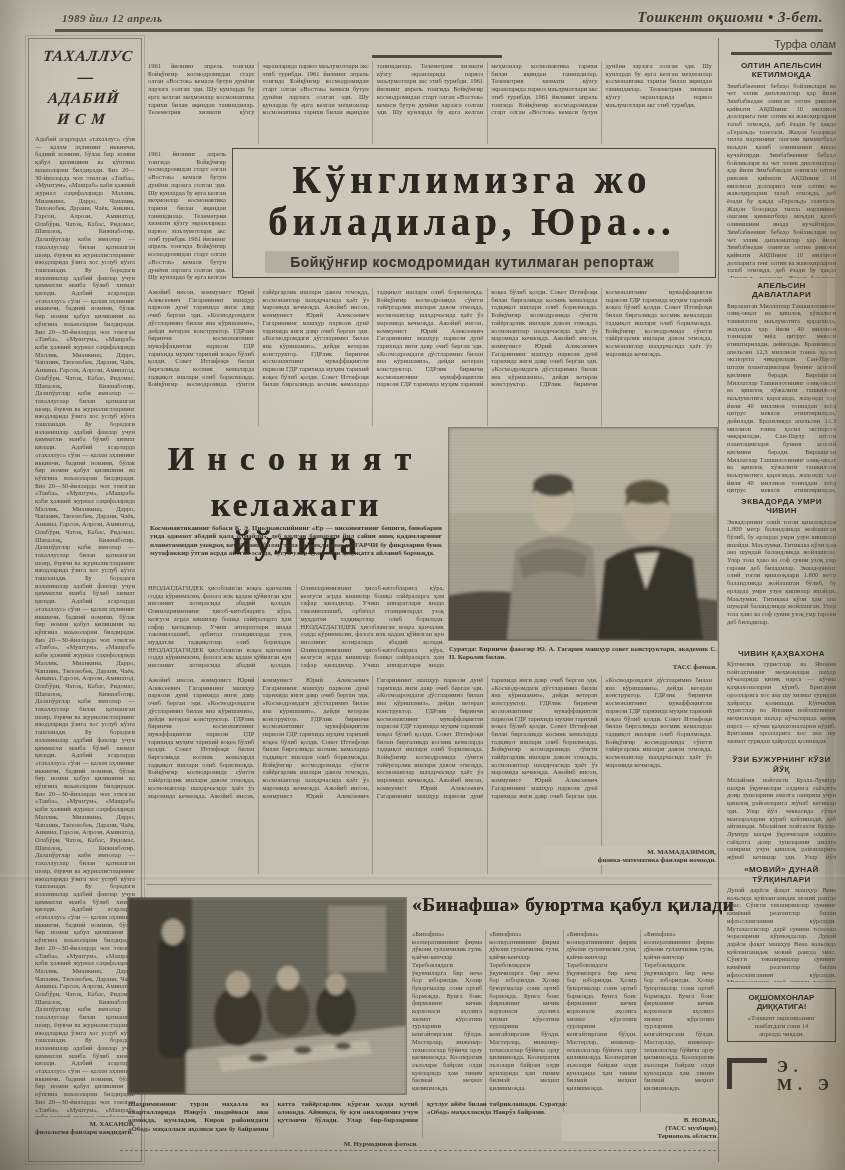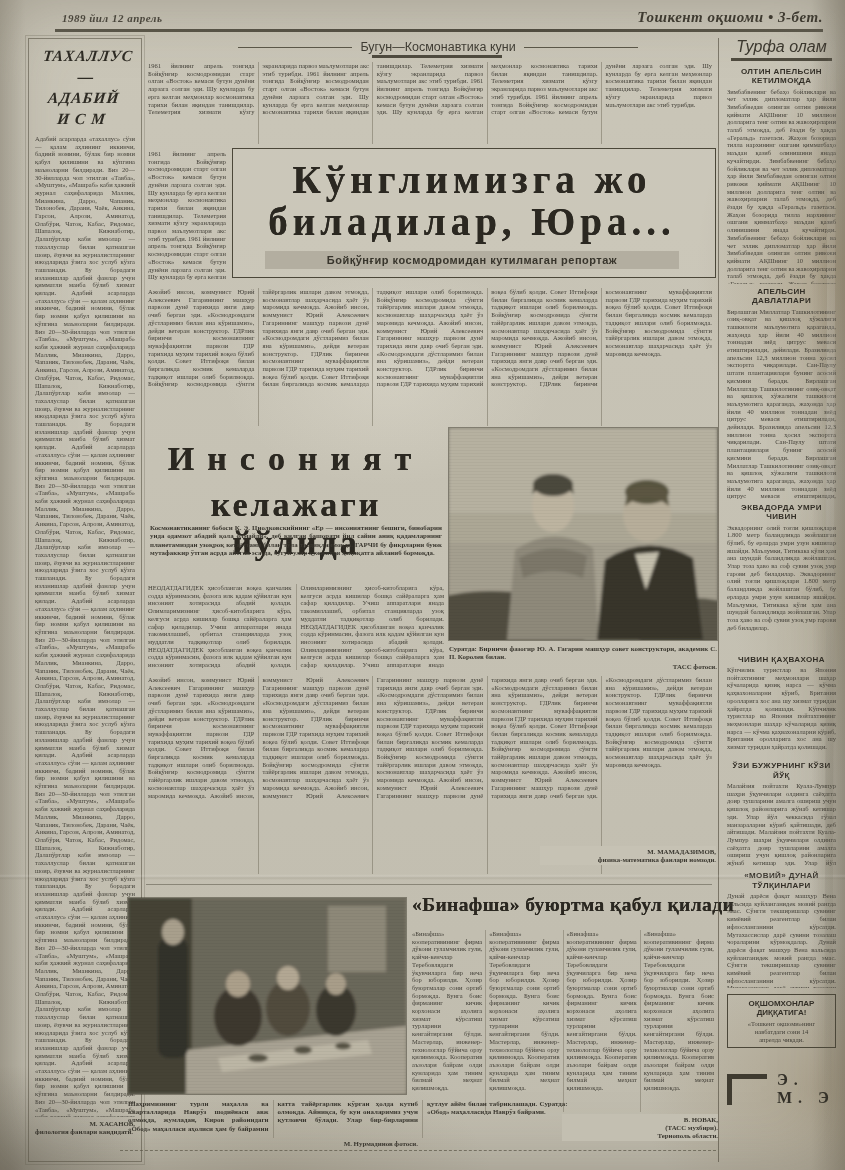--- a/index.html
+++ b/index.html
@@ -39,41 +39,41 @@
   .banner{display:flex;align-items:center;gap:8px;}
   .banner .ln{flex:1;height:1px;background:#5a5648;}
   .banner .txt{font-family:"Liberation Sans",sans-serif;font-size:12.5px;color:#3f3c33;white-space:nowrap;}
   .banner-bar{height:2.5px;background:#4e4a3e;}
   
   .hlbox{border:1.6px solid #4b4739;padding:8px 10px 7px 6px;box-sizing:border-box;text-align:center;
          background:rgba(210,206,194,.25);}
   .hl1{font-size:39px;line-height:46px;font-weight:bold;color:#2b2821;letter-spacing:5px;
        text-shadow:0 0 .5px #2b2821;}
   .subt{margin:6px auto 0 auto;width:88%;background:rgba(150,145,130,.45);
-        font-family:"Liberation Sans",sans-serif;font-weight:bold;font-size:11px;color:#38352c;
+        font-family:"Liberation Sans",sans-serif;font-weight:bold;font-size:14px;color:#38352c;
         padding:3px 2px;letter-spacing:.5px;}
   
   .fhl1{font-size:34px;font-weight:bold;letter-spacing:13px;color:#2b2821;text-align:center;
         text-shadow:0 0 .5px #2b2821;}
   .fhl2{font-size:34px;font-weight:bold;letter-spacing:3px;color:#2b2821;text-align:center;
         text-shadow:0 0 .5px #2b2821;margin-top:8px;}
   .lede{font-size:6.9px;line-height:8.3px;font-weight:bold;text-align:justify;color:#3a372f;filter:blur(.2px);}
   
   .photo{box-shadow:0 0 0 1px rgba(70,65,52,.55), inset 0 0 14px rgba(40,37,30,.35);
          background:#9a9586;overflow:hidden;}
   .photo svg{display:block;}
   .grain{position:absolute;inset:0;background:repeating-linear-gradient(0deg, rgba(0,0,0,.035) 0 1px, transparent 1px 3px);pointer-events:none;}
   .caption{font-size:6.9px;line-height:8.2px;font-weight:bold;text-align:justify;color:#3a372f;filter:blur(.2px);}
   .credit{font-size:6.9px;font-weight:bold;text-align:right;color:#3a372f;margin-top:2px;}
   
   .bhl{font-size:19.5px;font-weight:bold;color:#2b2821;white-space:nowrap;text-align:center;
        letter-spacing:.4px;text-shadow:0 0 .4px #2b2821;}
   
   .rightcol{border-left:1px solid rgba(84,79,64,.65);padding:0 0 0 8px;box-sizing:border-box;}
-  .turfa-h{font-family:"Liberation Sans",sans-serif;font-size:16px;color:#3c382f;text-align:center;font-style:italic;}
+  .turfa-h{font-family:"Liberation Sans",sans-serif;font-size:11px;color:#3c382f;text-align:right;}
   .turfa-rule{height:2.5px;background:#4e4a3e;margin:2px 4px 6px 4px;}
   .sect-h{font-family:"Liberation Sans",sans-serif;font-weight:bold;font-size:8px;line-height:9.5px;
           text-align:center;color:#332f27;letter-spacing:.4px;margin:3px 0 2px 0;}
   .noticebox{border:1.4px solid #4b4739;padding:4px 17px;box-sizing:border-box;text-align:center;}
   .notice-h{font-family:"Liberation Sans",sans-serif;font-weight:bold;font-size:8px;color:#332f27;}
   .notice-b{font-size:6.5px;line-height:7.8px;color:#45423a;margin-top:3px;filter:blur(.2px);}
   .corner{width:56px;height:26px;border-left:5px solid #3f3b30;border-top:5px solid #3f3b30;}
   .emz{font-size:16px;font-weight:bold;letter-spacing:6px;color:#333028;}
   .dashrule{border-top:1.5px dashed rgba(90,85,70,.7);}
   .crease{position:absolute;pointer-events:none;background:linear-gradient(180deg,transparent,rgba(255,255,255,.25),rgba(90,84,68,.25),transparent);}
@@ -97,25 +97,20 @@
       <div>АДАБИЙ</div>
       <div>И С М</div>
     </div>
     <div class="tiny" style="height:982px;margin-top:6px;">Адабий асарларда «тахаллус» сўзи — қалам аҳлининг иккинчи, бадиий номини, бўлак бир номни қабул қилишини ва кўпгина маъноларни билдиради. Биз 20—30-йилларда чоп этилган «Тавба», «Муштум», «Машраб» каби ҳажвий журнал саҳифаларида Маллик, Мианкина, Дарро, Чапаник, Тилонобек, Дарани, Чаёк, Анкина, Гарсон, Алрози, Аминатод, Олабўри, Чатоқ, Кабас, Ридомас, Шапалоқ, Кижнаботир, Далапўртлар каби имзолар — тахаллуслар билан қатнашган шоир, ёзувчи ва журналистларнинг ижодларида ўзига хос услуб кўзга ташланади. Бу борадаги изланишлар адабий фанлар учун қимматли манба бўлиб хизмат қилади.  Адабий асарларда «тахаллус» сўзи — қалам аҳлининг иккинчи, бадиий номини, бўлак бир номни қабул қилишини ва кўпгина маъноларни билдиради. Биз 20—30-йилларда чоп этилган «Тавба», «Муштум», «Машраб» каби ҳажвий журнал саҳифаларида Маллик, Мианкина, Дарро, Чапаник, Тилонобек, Дарани, Чаёк, Анкина, Гарсон, Алрози, Аминатод, Олабўри, Чатоқ, Кабас, Ридомас, Шапалоқ, Кижнаботир, Далапўртлар каби имзолар — тахаллуслар билан қатнашган шоир, ёзувчи ва журналистларнинг ижодларида ўзига хос услуб кўзга ташланади. Бу борадаги изланишлар адабий фанлар учун қимматли манба бўлиб хизмат қилади.  Адабий асарларда «тахаллус» сўзи — қалам аҳлининг иккинчи, бадиий номини, бўлак бир номни қабул қилишини ва кўпгина маъноларни билдиради. Биз 20—30-йилларда чоп этилган «Тавба», «Муштум», «Машраб» каби ҳажвий журнал саҳифаларида Маллик, Мианкина, Дарро, Чапаник, Тилонобек, Дарани, Чаёк, Анкина, Гарсон, Алрози, Аминатод, Олабўри, Чатоқ, Кабас, Ридомас, Шапалоқ, Кижнаботир, Далапўртлар каби имзолар — тахаллуслар билан қатнашган шоир, ёзувчи ва журналистларнинг ижодларида ўзига хос услуб кўзга ташланади. Бу борадаги изланишлар адабий фанлар учун қимматли манба бўлиб хизмат қилади.  Адабий асарларда «тахаллус» сўзи — қалам аҳлининг иккинчи, бадиий номини, бўлак бир номни қабул қилишини ва кўпгина маъноларни билдиради. Биз 20—30-йилларда чоп этилган «Тавба», «Муштум», «Машраб» каби ҳажвий журнал саҳифаларида Маллик, Мианкина, Дарро, Чапаник, Тилонобек, Дарани, Чаёк, Анкина, Гарсон, Алрози, Аминатод, Олабўри, Чатоқ, Кабас, Ридомас, Шапалоқ, Кижнаботир, Далапўртлар каби имзолар — тахаллуслар билан қатнашган шоир, ёзувчи ва журналистларнинг ижодларида ўзига хос услуб кўзга ташланади. Бу борадаги изланишлар адабий фанлар учун қимматли манба бўлиб хизмат қилади.  Адабий асарларда «тахаллус» сўзи — қалам аҳлининг иккинчи, бадиий номини, бўлак бир номни қабул қилишини ва кўпгина маъноларни билдиради. Биз 20—30-йилларда чоп этилган «Тавба», «Муштум», «Машраб» каби ҳажвий журнал саҳифаларида Маллик, Мианкина, Дарро, Чапаник, Тилонобек, Дарани, Чаёк, Анкина, Гарсон, Алрози, Аминатод, Олабўри, Чатоқ, Кабас, Ридомас, Шапалоқ, Кижнаботир, Далапўртлар каби имзолар — тахаллуслар билан қатнашган шоир, ёзувчи ва журналистларнинг ижодларида ўзига хос услуб кўзга ташланади. Бу борадаги изланишлар адабий фанлар учун қимматли манба бўлиб хизмат қилади.  Адабий асарларда «тахаллус» сўзи — қалам аҳлининг иккинчи, бадиий номини, бўлак бир номни қабул қилишини ва кўпгина маъноларни билдиради. Биз 20—30-йилларда чоп этилган «Тавба», «Муштум», «Машраб» каби ҳажвий журнал саҳифаларида Маллик, Мианкина, Дарро, Чапаник, Тилонобек, Дарани, Чаёк, Анкина, Гарсон, Алрози, Аминатод, Олабўри, Чатоқ, Кабас, Ридомас, Шапалоқ, Кижнаботир, Далапўртлар каби имзолар — тахаллуслар билан қатнашган шоир, ёзувчи ва журналистларнинг ижодларида ўзига хос услуб кўзга ташланади. Бу борадаги изланишлар адабий фанлар учун қимматли манба бўлиб хизмат қилади.  Адабий асарларда «тахаллус» сўзи — қалам аҳлининг иккинчи, бадиий номини, бўлак бир номни қабул қилишини ва кўпгина маъноларни билдиради. Биз 20—30-йилларда чоп этилган «Тавба», «Муштум», «Машраб» каби ҳажвий журнал саҳифаларида Маллик, Мианкина, Дарро, Чапаник, Тилонобек, Дарани, Чаёк, Анкина, Гарсон, Алрози, Аминатод, Олабўри, Чатоқ, Кабас, Ридомас, Шапалоқ, Кижнаботир, Далапўртлар каби имзолар — тахаллуслар билан қатнашган шоир, ёзувчи ва журналистларнинг ижодларида ўзига хос услуб кўзга ташланади. Бу борадаги изланишлар адабий фанлар учун қимматли манба бўлиб хизмат қилади. </div>
     <div class="sig" style="margin-top:3px;">
       <div>М. ХАСАНОВ,</div>
       <div class="role" style="text-align:left;">филология фанлари кандидати.</div>
     </div>
   </div>
 
-  <div class="abs banner" style="left:238px;top:40px;width:400px;">
-    <div class="ln"></div>
-    <span class="txt">Бугун—Космонавтика куни</span>
-    <div class="ln"></div>
-  </div>
   <div class="abs banner-bar" style="left:372px;top:55px;width:130px;"></div>
 
   <div class="abs tiny cols5" style="left:148px;top:62px;width:564px;height:82px;">1961 йилнинг апрель тонгида Бойқўнғир космодромидан старт олган «Восток» кемаси бутун дунёни ларзага солган эди. Шу кунларда бу ерга келган меҳмонлар космонавтика тарихи билан яқиндан танишдилар. Телеметрия хизмати кўзгу экранларида парвоз маълумотлари акс этиб турибди.  1961 йилнинг апрель тонгида Бойқўнғир космодромидан старт олган «Восток» кемаси бутун дунёни ларзага солган эди. Шу кунларда бу ерга келган меҳмонлар космонавтика тарихи билан яқиндан танишдилар. Телеметрия хизмати кўзгу экранларида парвоз маълумотлари акс этиб турибди.  1961 йилнинг апрель тонгида Бойқўнғир космодромидан старт олган «Восток» кемаси бутун дунёни ларзага солган эди. Шу кунларда бу ерга келган меҳмонлар космонавтика тарихи билан яқиндан танишдилар. Телеметрия хизмати кўзгу экранларида парвоз маълумотлари акс этиб турибди.  1961 йилнинг апрель тонгида Бойқўнғир космодромидан старт олган «Восток» кемаси бутун дунёни ларзага солган эди. Шу кунларда бу ерга келган меҳмонлар космонавтика тарихи билан яқиндан танишдилар. Телеметрия хизмати кўзгу экранларида парвоз маълумотлари акс этиб турибди. </div>
 
   <div class="abs tiny" style="left:148px;top:150px;width:78px;height:130px;">1961 йилнинг апрель тонгида Бойқўнғир космодромидан старт олган «Восток» кемаси бутун дунёни ларзага солган эди. Шу кунларда бу ерга келган меҳмонлар космонавтика тарихи билан яқиндан танишдилар. Телеметрия хизмати кўзгу экранларида парвоз маълумотлари акс этиб турибди.  1961 йилнинг апрель тонгида Бойқўнғир космодромидан старт олган «Восток» кемаси бутун дунёни ларзага солган эди. Шу кунларда бу ерга келган меҳмонлар космонавтика тарихи билан яқиндан танишдилар. Телеметрия хизмати кўзгу экранларида парвоз маълумотлари акс этиб турибди. </div>
 
   <div class="abs hlbox" style="left:232px;top:148px;width:484px;height:130px;">
     <div class="hl1">Кўнглимизга жо</div>
     <div class="hl1" style="margin-top:-4px;">биладилар, Юра...</div>
     <div class="subt">Бойқўнғир космодромидан кутилмаган репортаж</div>
@@ -249,21 +244,21 @@
     <div>
       <div class="sect-h">«МОВИЙ» ДУНАЙ ТЎЛҚИНЛАРИ</div>
       <div class="tiny" style="height:96px;">Дунай дарёси фақат машҳур Вена вальсида куйланганидек мовий рангда эмас. Сўнгги текширишлар сувнинг кимёвий реагентлар билан ифлосланганини кўрсатди. Мутахассислар дарё сувини тозалаш чораларини кўрмоқдалар.  Дунай дарёси фақат машҳур Вена вальсида куйланганидек мовий рангда эмас. Сўнгги текширишлар сувнинг кимёвий реагентлар билан ифлосланганини кўрсатди. Мутахассислар дарё сувини тозалаш чораларини кўрмоқдалар. </div>
     </div>
 
     <div class="noticebox" style="margin-top:6px;">
       <div class="notice-h">ОҚШОМХОНЛАР ДИҚҚАТИГА!</div>
       <div class="notice-b">«Тошкент оқшоми»нинг навбатдаги сони 14 апрелда чиқади.</div>
     </div>
 
-    <div style="display:flex;align-items:center;gap:10px;margin-top:23px;">
+    <div style="display:flex;align-items:flex-start;gap:10px;margin-top:16px;">
       <div class="corner"></div>
       <div class="emz">Э. М. Э</div>
     </div>
   </div>
 
   <div class="crease" style="left:0;top:874px;width:845px;height:6px;opacity:.5;"></div>
   <div class="crease" style="left:826px;top:0;width:8px;height:1170px;transform:rotate(0.2deg);opacity:.6;"></div>
 
 </div>
 

